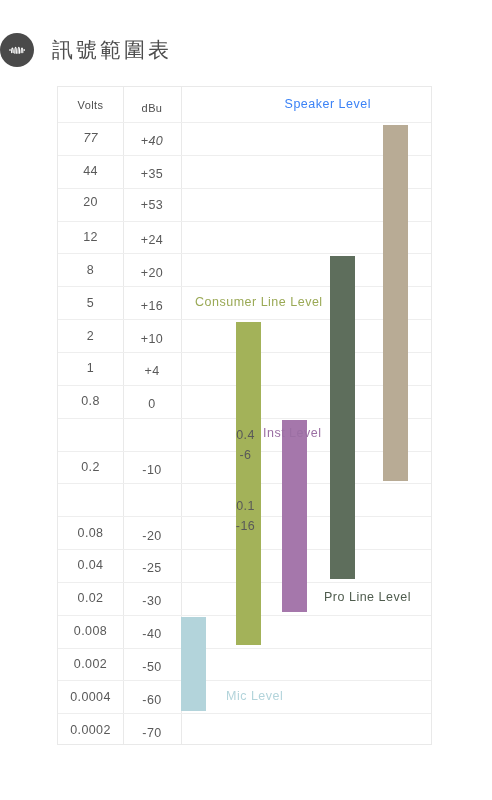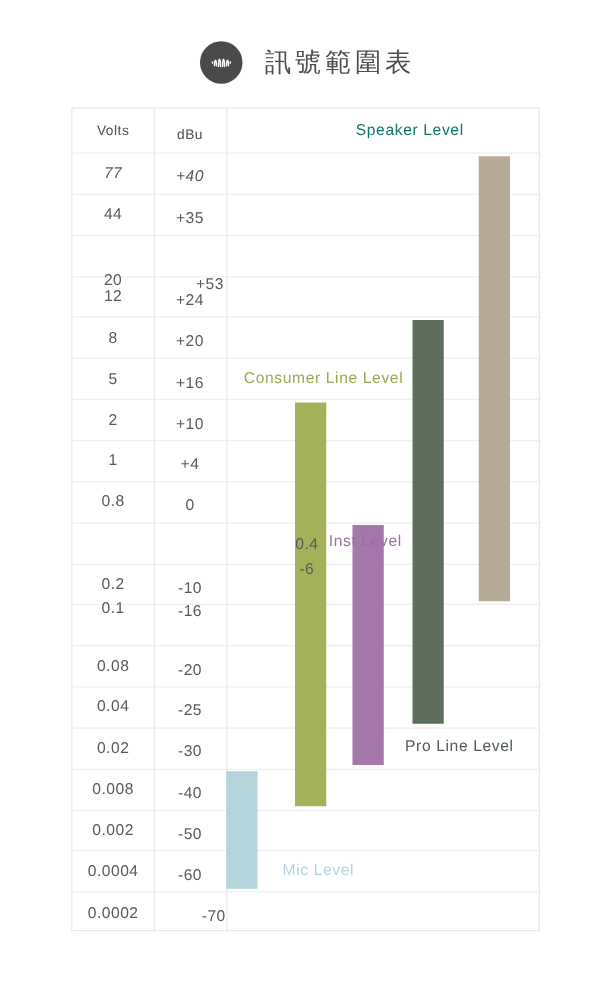--- a/index.html
+++ b/index.html
@@ -21,21 +21,20 @@
 
   
   .header {
     position: absolute;
     left: 0;
     top: 26px;
     width: 492px;
     height: 48px;
     display: flex;
     align-items: center;
-    justify-content: center;
   }
 
   .logo-badge {
     width: 34px;
     height: 34px;
     border-radius: 50%;
     background: #4a4a4a;
     display: flex;
     align-items: center;
     justify-content: center;
@@ -190,40 +189,40 @@
       </div>
 
     <div class="bars-layer" id="bars-layer">
         <div class="bar" style="left: 123px; top: 530.378px; height: 93.294px; background: rgb(179, 212, 219);"></div>
         <div class="bar" style="left: 178px; top: 234.728px; height: 323.244px; background: rgb(163, 178, 89);"></div>
         <div class="bar" style="left: 224px; top: 333.278px; height: 191.844px; background: rgb(165, 119, 171);"></div>
         <div class="bar" style="left: 272px; top: 169.028px; height: 323.244px; background: rgb(94, 110, 92);"></div>
         <div class="bar" style="left: 325px; top: 37.628px; height: 356.094px; background: rgb(184, 171, 149);"></div>
       </div>
 
-    <div class="bar-label" id="lbl-speaker" style="color: #0f766e; top: 9.5px; right: 60px;">Speaker Level</div>
+    <div class="bar-label" id="lbl-speaker" style="color: #3b82f6; top: 9.5px; right: 60px;">Speaker Level</div>
     <div class="bar-label" id="lbl-consumer" style="color: rgb(154, 169, 85); top: 207.675px; left: 137px;">Consumer Line Level</div>
     <div class="bar-label" id="lbl-inst" style="color: rgb(155, 111, 163); top: 339.075px; left: 205px;">Inst Level</div>
     <div class="bar-label" id="lbl-pro" style="color: rgb(79, 92, 78); top: 503.325px; left: 266px;">Pro Line Level</div>
     <div class="bar-label" id="lbl-mic" style="color: rgb(179, 212, 219); top: 601.875px; left: 168px;">Mic Level</div>
 
     <div class="table-layer" id="table-layer">
         <div class="trow head" style="top: 0px; height: 35px;">
           <div class="cell-volts">Volts</div>
           <div class="cell-dbu">dBu</div>
         </div>
         <div class="trow" style="top: 35px; height: 32.85px; font-style: italic;">
           <div class="cell-volts">77</div>
           <div class="cell-dbu">+40</div>
         </div>
         <div class="trow" style="top: 67.85px; height: 32.85px;">
           <div class="cell-volts">44</div>
           <div class="cell-dbu">+35</div>
         </div>
-        <div class="trow" style="top: 117px; height: 40px; gap: 16px;">
+        <div class="trow" style="top: 95px; height: 40px;">
           <div class="cell-volts">20</div>
           <div class="cell-dbu">+53</div>
         </div>
         <div class="trow" style="top: 133.55px; height: 32.85px;">
           <div class="cell-volts">12</div>
           <div class="cell-dbu">+24</div>
         </div>
         <div class="trow" style="top: 166.4px; height: 32.85px;">
           <div class="cell-volts">8</div>
           <div class="cell-dbu">+20</div>
@@ -245,21 +244,21 @@
           <div class="cell-dbu">0</div>
         </div>
         <div class="trow" style="top: 341px; height: 32.85px; flex-direction: column;">
           <div class="cell-volts">0.4</div>
           <div class="cell-dbu">-6</div>
         </div>
         <div class="trow" style="top: 363.5px; height: 32.85px;">
           <div class="cell-volts">0.2</div>
           <div class="cell-dbu">-10</div>
         </div>
-        <div class="trow" style="top: 383px; height: 32.85px;">
+        <div class="trow" style="top: 412px; height: 32.85px; flex-direction: column;">
           <div class="cell-volts">0.1</div>
           <div class="cell-dbu">-16</div>
         </div>
         <div class="trow" style="top: 429.2px; height: 32.85px;">
           <div class="cell-volts">0.08</div>
           <div class="cell-dbu">-20</div>
         </div>
         <div class="trow" style="top: 462.05px; height: 32.85px;">
           <div class="cell-volts">0.04</div>
           <div class="cell-dbu">-25</div>
@@ -273,20 +272,20 @@
           <div class="cell-dbu">-40</div>
         </div>
         <div class="trow" style="top: 560.6px; height: 32.85px;">
           <div class="cell-volts">0.002</div>
           <div class="cell-dbu">-50</div>
         </div>
         <div class="trow" style="top: 593.45px; height: 32.85px;">
           <div class="cell-volts">0.0004</div>
           <div class="cell-dbu">-60</div>
         </div>
-        <div class="trow" style="top: 626.3px; height: 32.85px; gap: 19px;">
+        <div class="trow" style="top: 626.3px; height: 32.85px;">
           <div class="cell-volts">0.0002</div>
           <div class="cell-dbu">-70</div>
         </div>
       </div>
 
   </div>
 </div>
 
 </body></html>

